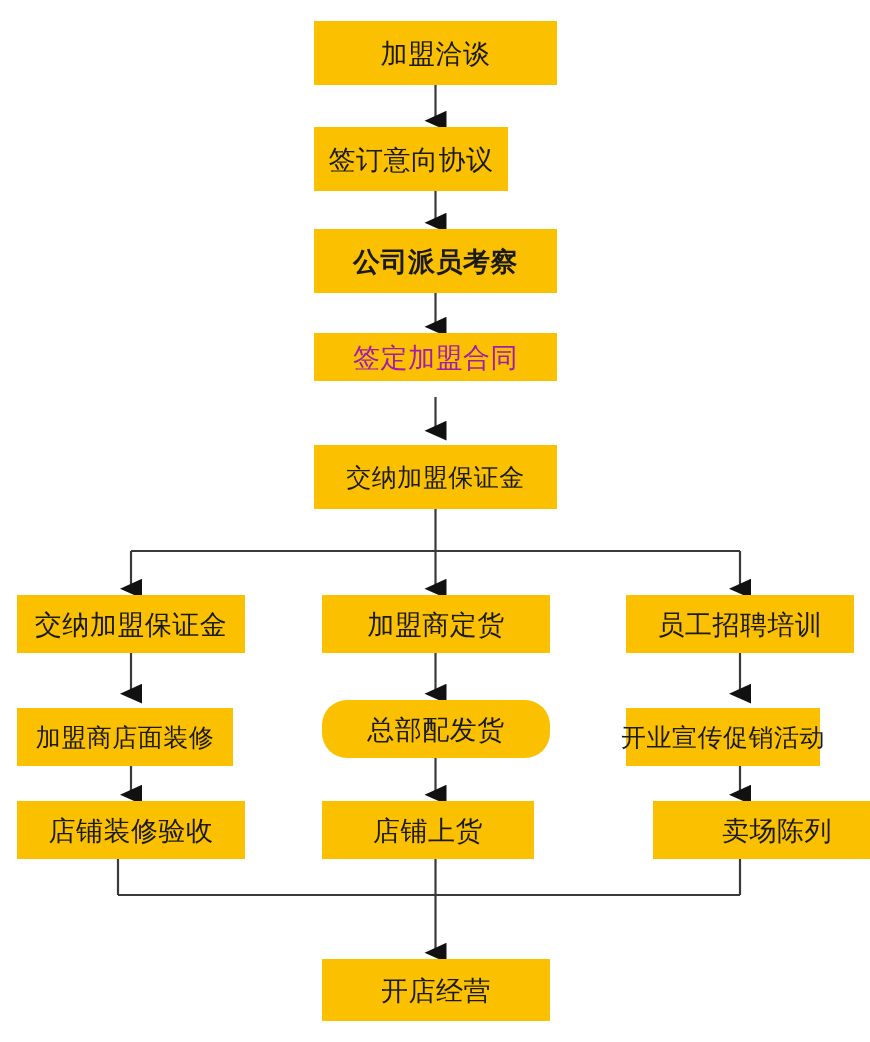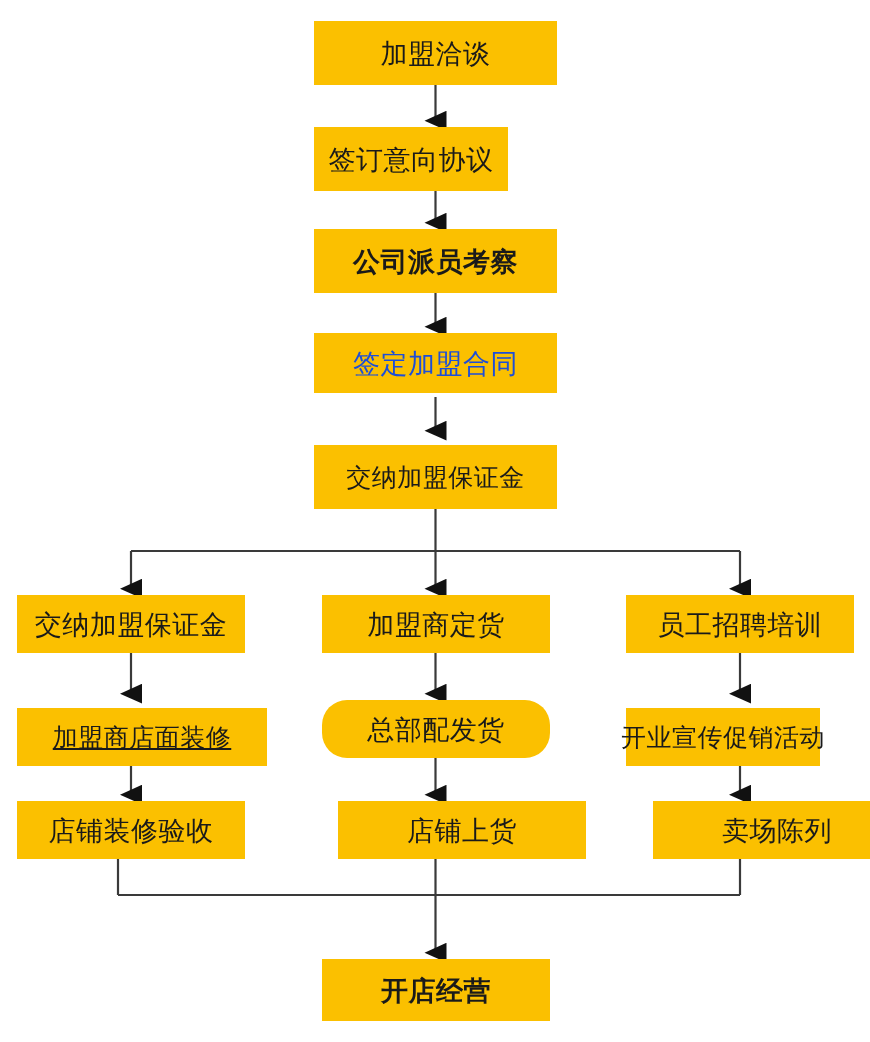--- a/index.html
+++ b/index.html
@@ -83,27 +83,27 @@
       <line x1="118" y1="895" x2="740" y2="895"></line>
       <line x1="435.5" y1="859" x2="435.5" y2="895"></line>
       <line x1="435.5" y1="895" x2="435.5" y2="952" marker-end="url(#arrow)"></line>
     </g>
   </svg>
 
   <div id="nodes-layer">
       <div class="node" style="left: 314px; top: 21px; width: 243px; height: 64px; background: rgb(251, 192, 0); color: rgb(26, 26, 26);">加盟洽谈</div>
       <div class="node" style="left: 314px; top: 127px; width: 194px; height: 64px; background: rgb(251, 192, 0); color: rgb(26, 26, 26);">签订意向协议</div>
       <div class="node" style="left: 314px; top: 229px; width: 243px; height: 64px; background: rgb(251, 192, 0); color: rgb(26, 26, 26); font-weight: bold;">公司派员考察</div>
-      <div class="node" style="left: 314px; top: 333px; width: 243px; height: 60px; background: rgb(251, 192, 0); color: #1d4ed8;">签定加盟合同</div>
+      <div class="node" style="left: 314px; top: 333px; width: 243px; height: 48px; background: rgb(251, 192, 0); color: #a21caf;">签定加盟合同</div>
       <div class="node wide-text" style="left: 314px; top: 437px; width: 243px; height: 64px; background: rgb(251, 192, 0); color: rgb(26, 26, 26);">交纳加盟保证金</div>
       <div class="node" style="left: 17px; top: 595px; width: 228px; height: 58px; background: rgb(251, 192, 0); color: rgb(26, 26, 26);">交纳加盟保证金</div>
       <div class="node" style="left: 322px; top: 595px; width: 228px; height: 58px; background: rgb(251, 192, 0); color: rgb(26, 26, 26); text-align: center;">加盟商定货</div>
       <div class="node" style="left: 626px; top: 595px; width: 228px; height: 58px; background: rgb(251, 192, 0); color: rgb(26, 26, 26);">员工招聘培训</div>
-      <div class="node wide-text" style="left: 17px; top: 700px; width: 250px; height: 58px; background: rgb(251, 192, 0); color: rgb(26, 26, 26); text-decoration: underline;">加盟商店面装修</div>
+      <div class="node wide-text" style="left: 17px; top: 700px; width: 216px; height: 58px; background: rgb(251, 192, 0); color: rgb(26, 26, 26);">加盟商店面装修</div>
       <div class="node" style="left: 322px; top: 700px; width: 228px; height: 58px; background: rgb(251, 192, 0); color: rgb(26, 26, 26); border-radius: 25px;">总部配发货</div>
       <div class="node wide-text" style="left: 626px; top: 700px; width: 194px; height: 58px; background: rgb(251, 192, 0); color: rgb(26, 26, 26);">开业宣传促销活动</div>
       <div class="node" style="left: 17px; top: 801px; width: 228px; height: 58px; background: rgb(251, 192, 0); color: rgb(26, 26, 26);">店铺装修验收</div>
-      <div class="node" style="left: 322px; top: 801px; width: 248px; height: 58px; background: rgb(251, 192, 0); color: rgb(26, 26, 26); margin-left: 16px;">店铺上货</div>
+      <div class="node" style="left: 322px; top: 801px; width: 212px; height: 58px; background: rgb(251, 192, 0); color: rgb(26, 26, 26);">店铺上货</div>
       <div class="node" style="left: 653px; top: 801px; width: 228px; height: 58px; background: rgb(251, 192, 0); color: rgb(26, 26, 26); padding-left: 20px;">卖场陈列</div>
-      <div class="node" style="left: 322px; top: 959px; width: 228px; height: 62px; background: rgb(251, 192, 0); color: rgb(26, 26, 26); font-weight: bold;">开店经营</div>
+      <div class="node" style="left: 322px; top: 959px; width: 228px; height: 62px; background: rgb(251, 192, 0); color: rgb(26, 26, 26);">开店经营</div>
     </div>
 
 </div>
 
 </body></html>

